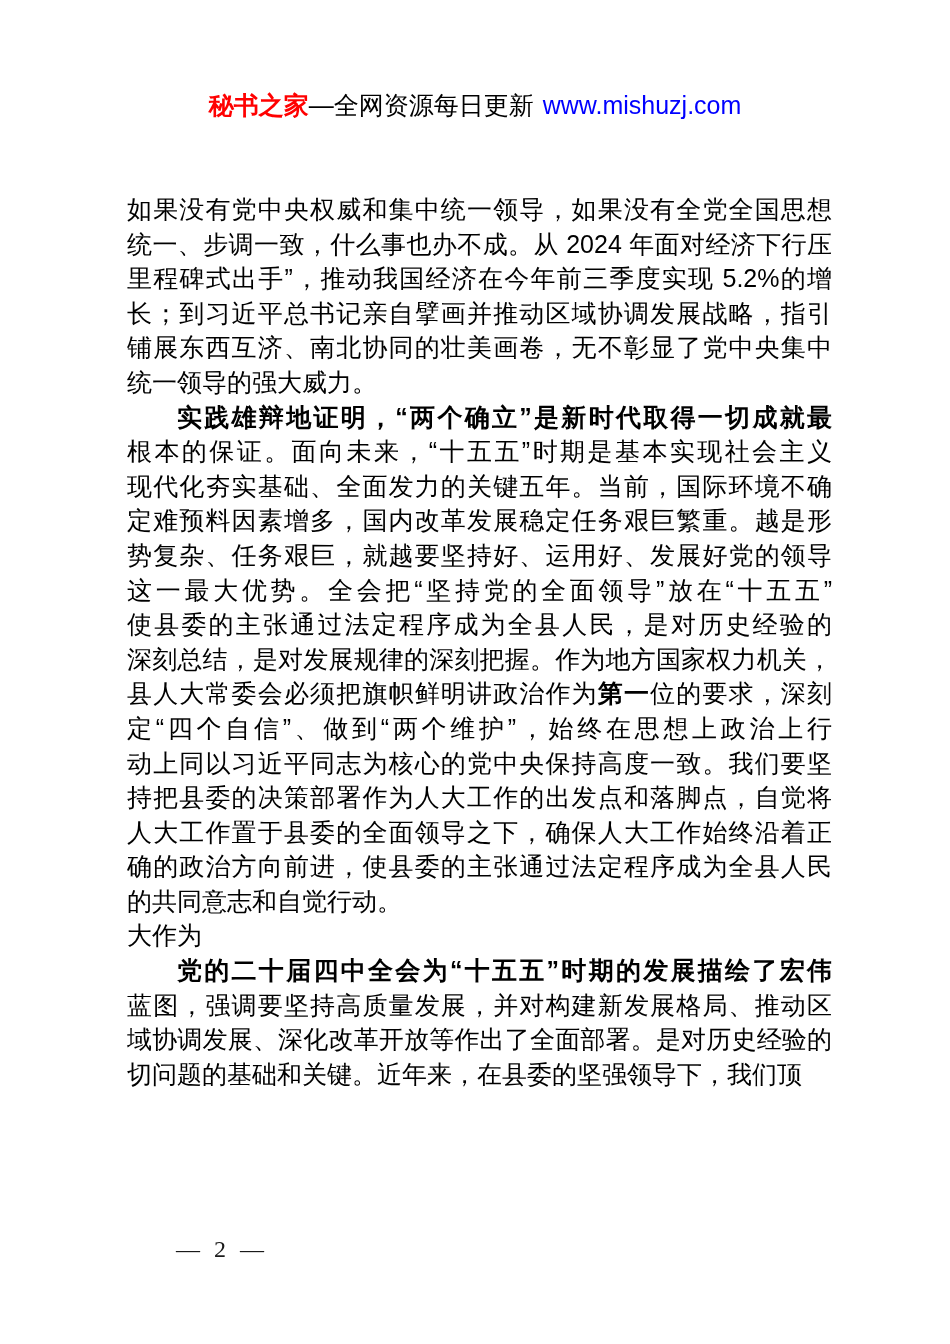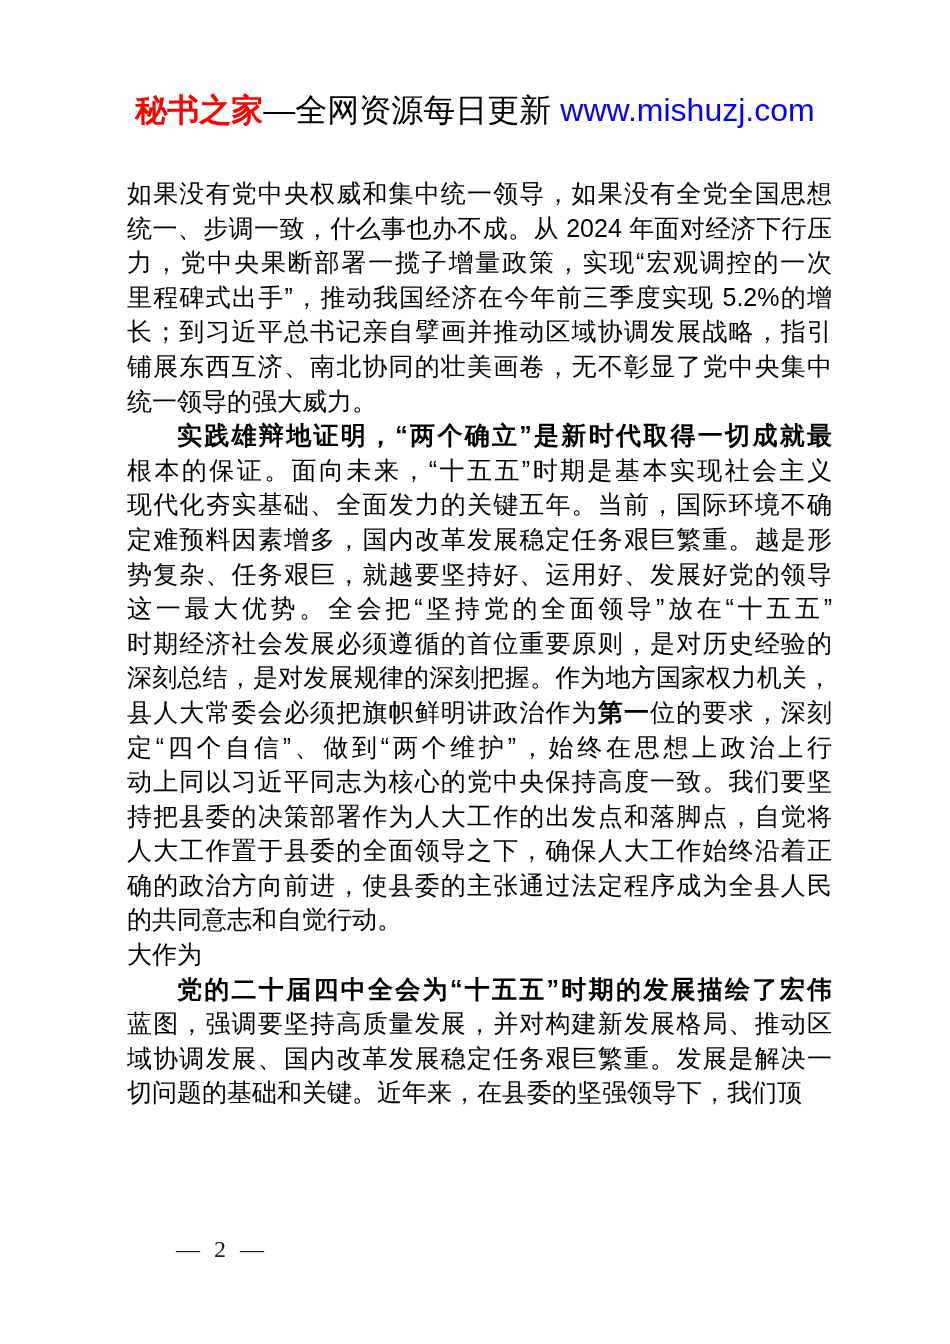--- a/index.html
+++ b/index.html
@@ -7,28 +7,28 @@
     width: 950px; height: 1344px;
     background: #ffffff;
     position: relative; overflow: hidden;
     font-family: "Liberation Sans", "DejaVu Sans", sans-serif;
     color: #000000;
   }
   .page { position: absolute; inset: 0; }
 
   .doc-header {
     position: absolute; top: 89px; left: 0; width: 100%;
-    text-align: center; font-size: 32px; white-space: nowrap;
+    text-align: center; font-size: 25px; white-space: nowrap;
   }
   .site-name { color: #ff0000; font-weight: bold; }
   .tagline   { color: #000000; }
   .site-url  { color: #0000ff; margin-left: 9px; }
 
   .doc-body {
-    position: absolute; top: 176px; left: 127px; width: 705px;
+    position: absolute; top: 192px; left: 127px; width: 705px;
     font-size: 25px; line-height: 34.6px; color: #000000;
   }
   .paragraph { margin: 0; }
   .line {
     height: 34.6px;
     text-align: justify;
     text-align-last: justify;
     overflow: visible;
     white-space: normal;
   }
@@ -48,49 +48,48 @@
 <div class="page">
 
   <div class="doc-header">
     <span class="site-name">秘书之家</span><span class="tagline">—全网资源每日更新</span><span class="site-url">www.mishuzj.com</span>
   </div>
 
   <div class="doc-body">
       <div class="paragraph">
         <div class="line">如果没有党中央权威和集中统一领导，如果没有全党全国思想</div>
         <div class="line">统一、步调一致，什么事也办不成。从 2024 年面对经济下行压</div>
-        <div class="line">力，党中央果断部署一揽子增量政策，实现“宏观调控的一次</div>
         <div class="line">里程碑式出手”，推动我国经济在今年前三季度实现 5.2%的增</div>
         <div class="line">长；到习近平总书记亲自擘画并推动区域协调发展战略，指引</div>
         <div class="line">铺展东西互济、南北协同的壮美画卷，无不彰显了党中央集中</div>
         <div class="line last">统一领导的强大威力。</div>
       </div>
       <div class="paragraph">
         <div class="line indent">实践雄辩地证明，“两个确立”是新时代取得一切成就最</div>
         <div class="line">根本的保证。面向未来，“十五五”时期是基本实现社会主义</div>
         <div class="line">现代化夯实基础、全面发力的关键五年。当前，国际环境不确</div>
         <div class="line">定难预料因素增多，国内改革发展稳定任务艰巨繁重。越是形</div>
         <div class="line">势复杂、任务艰巨，就越要坚持好、运用好、发展好党的领导</div>
         <div class="line">这一最大优势。全会把“坚持党的全面领导”放在“十五五”</div>
-        <div class="line">时期经济社会发展必须遵循的首位重要原则，是对历史经验的</div>
+        <div class="line">使县委的主张通过法定程序成为全县人民，是对历史经验的</div>
         <div class="line">深刻总结，是对发展规律的深刻把握。作为地方国家权力机关，</div>
         <div class="line">县人大常委会必须把旗帜鲜明讲政治作为<b>第一</b>位的要求，深刻</div>
         <div class="line">定“四个自信”、做到“两个维护”，始终在思想上政治上行</div>
         <div class="line">动上同以习近平同志为核心的党中央保持高度一致。我们要坚</div>
         <div class="line">持把县委的决策部署作为人大工作的出发点和落脚点，自觉将</div>
         <div class="line">人大工作置于县委的全面领导之下，确保人大工作始终沿着正</div>
         <div class="line">确的政治方向前进，使县委的主张通过法定程序成为全县人民</div>
         <div class="line last">的共同意志和自觉行动。</div>
       </div>
       <div class="paragraph">
         <div class="line last">大作为</div>
       </div>
       <div class="paragraph">
         <div class="line indent">党的二十届四中全会为“十五五”时期的发展描绘了宏伟</div>
         <div class="line">蓝图，强调要坚持高质量发展，并对构建新发展格局、推动区</div>
-        <div class="line">域协调发展、国内改革发展稳定任务艰巨繁重。发展是解决一</div>
+        <div class="line">域协调发展、深化改革开放等作出了全面部署。是对历史经验的</div>
         <div class="line last">切问题的基础和关键。近年来，在县委的坚强领导下，我们顶</div>
       </div>
     </div>
 
   <div class="page-footer">— 2 —</div>
 
 </div>
 
 </body></html>

